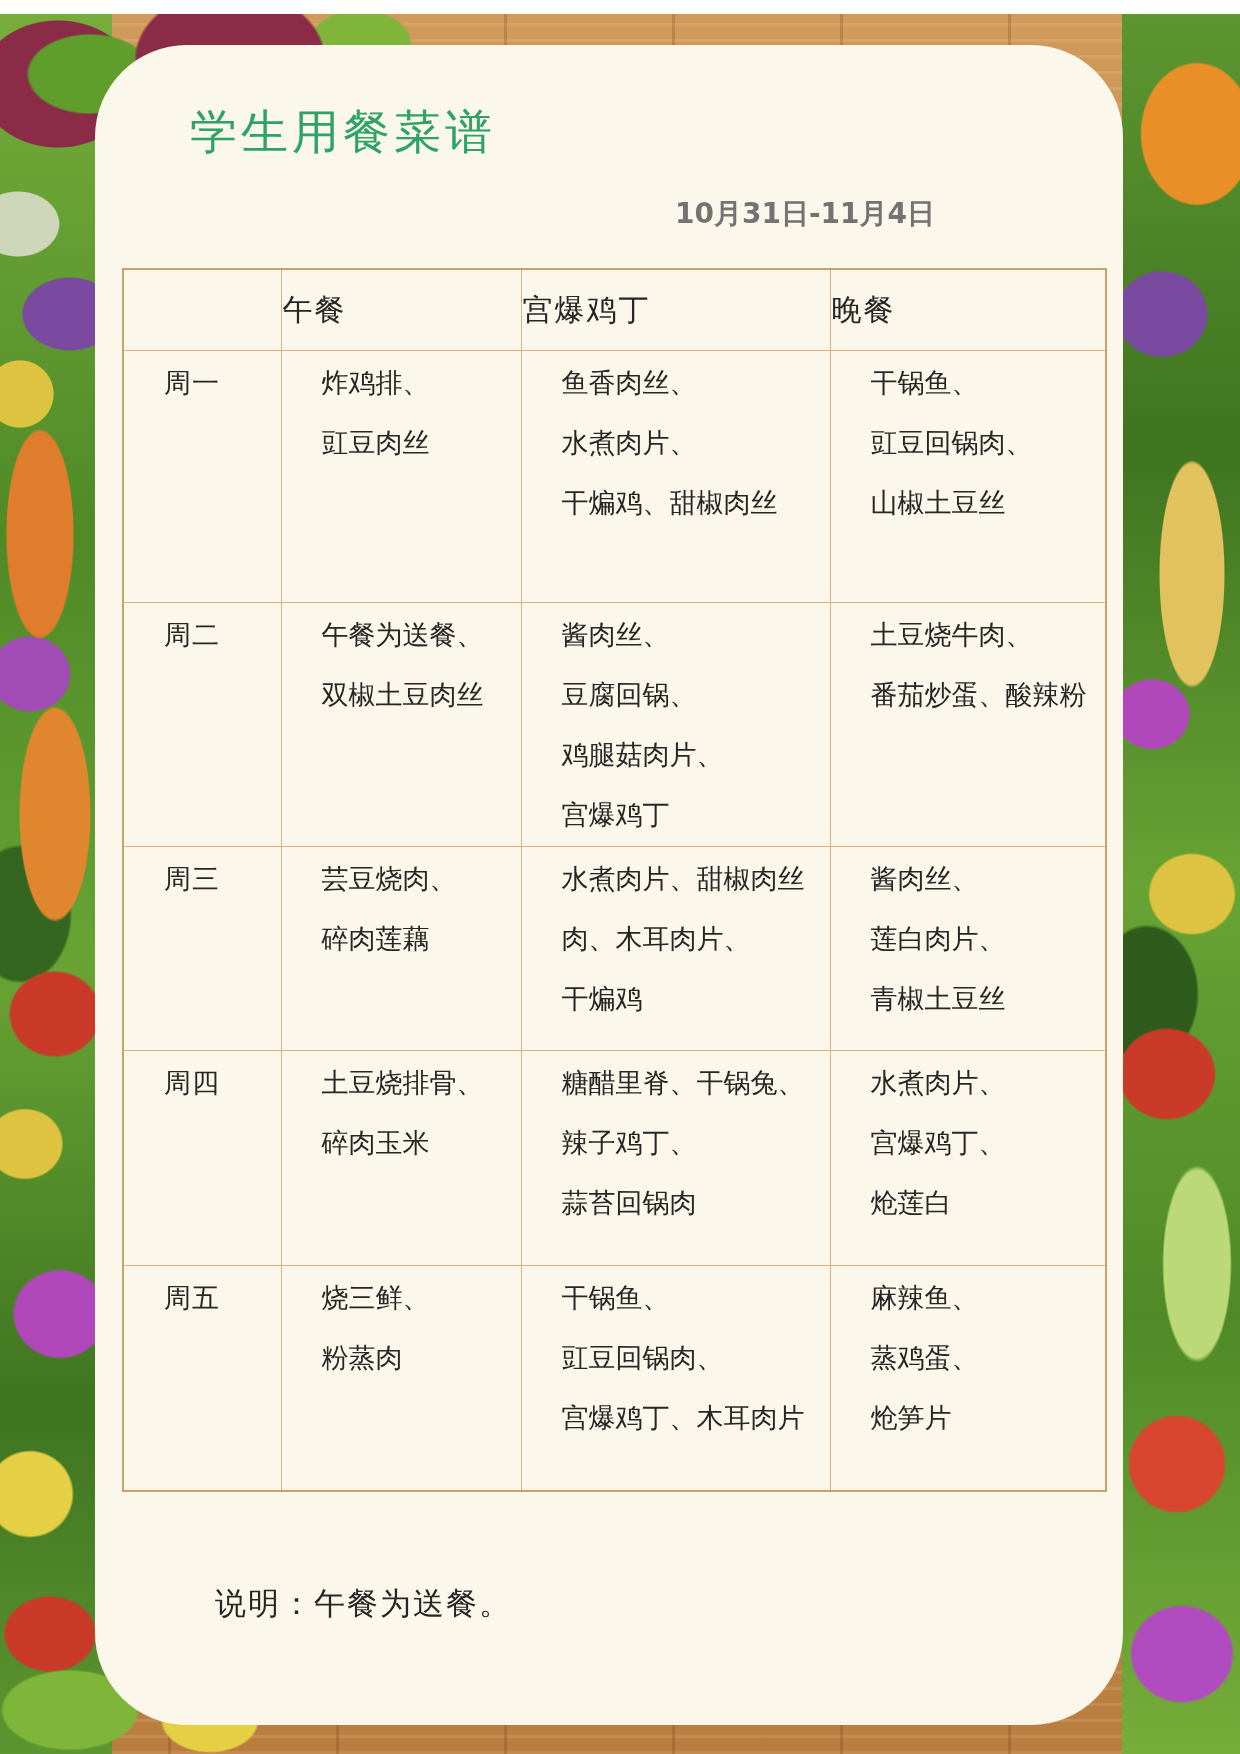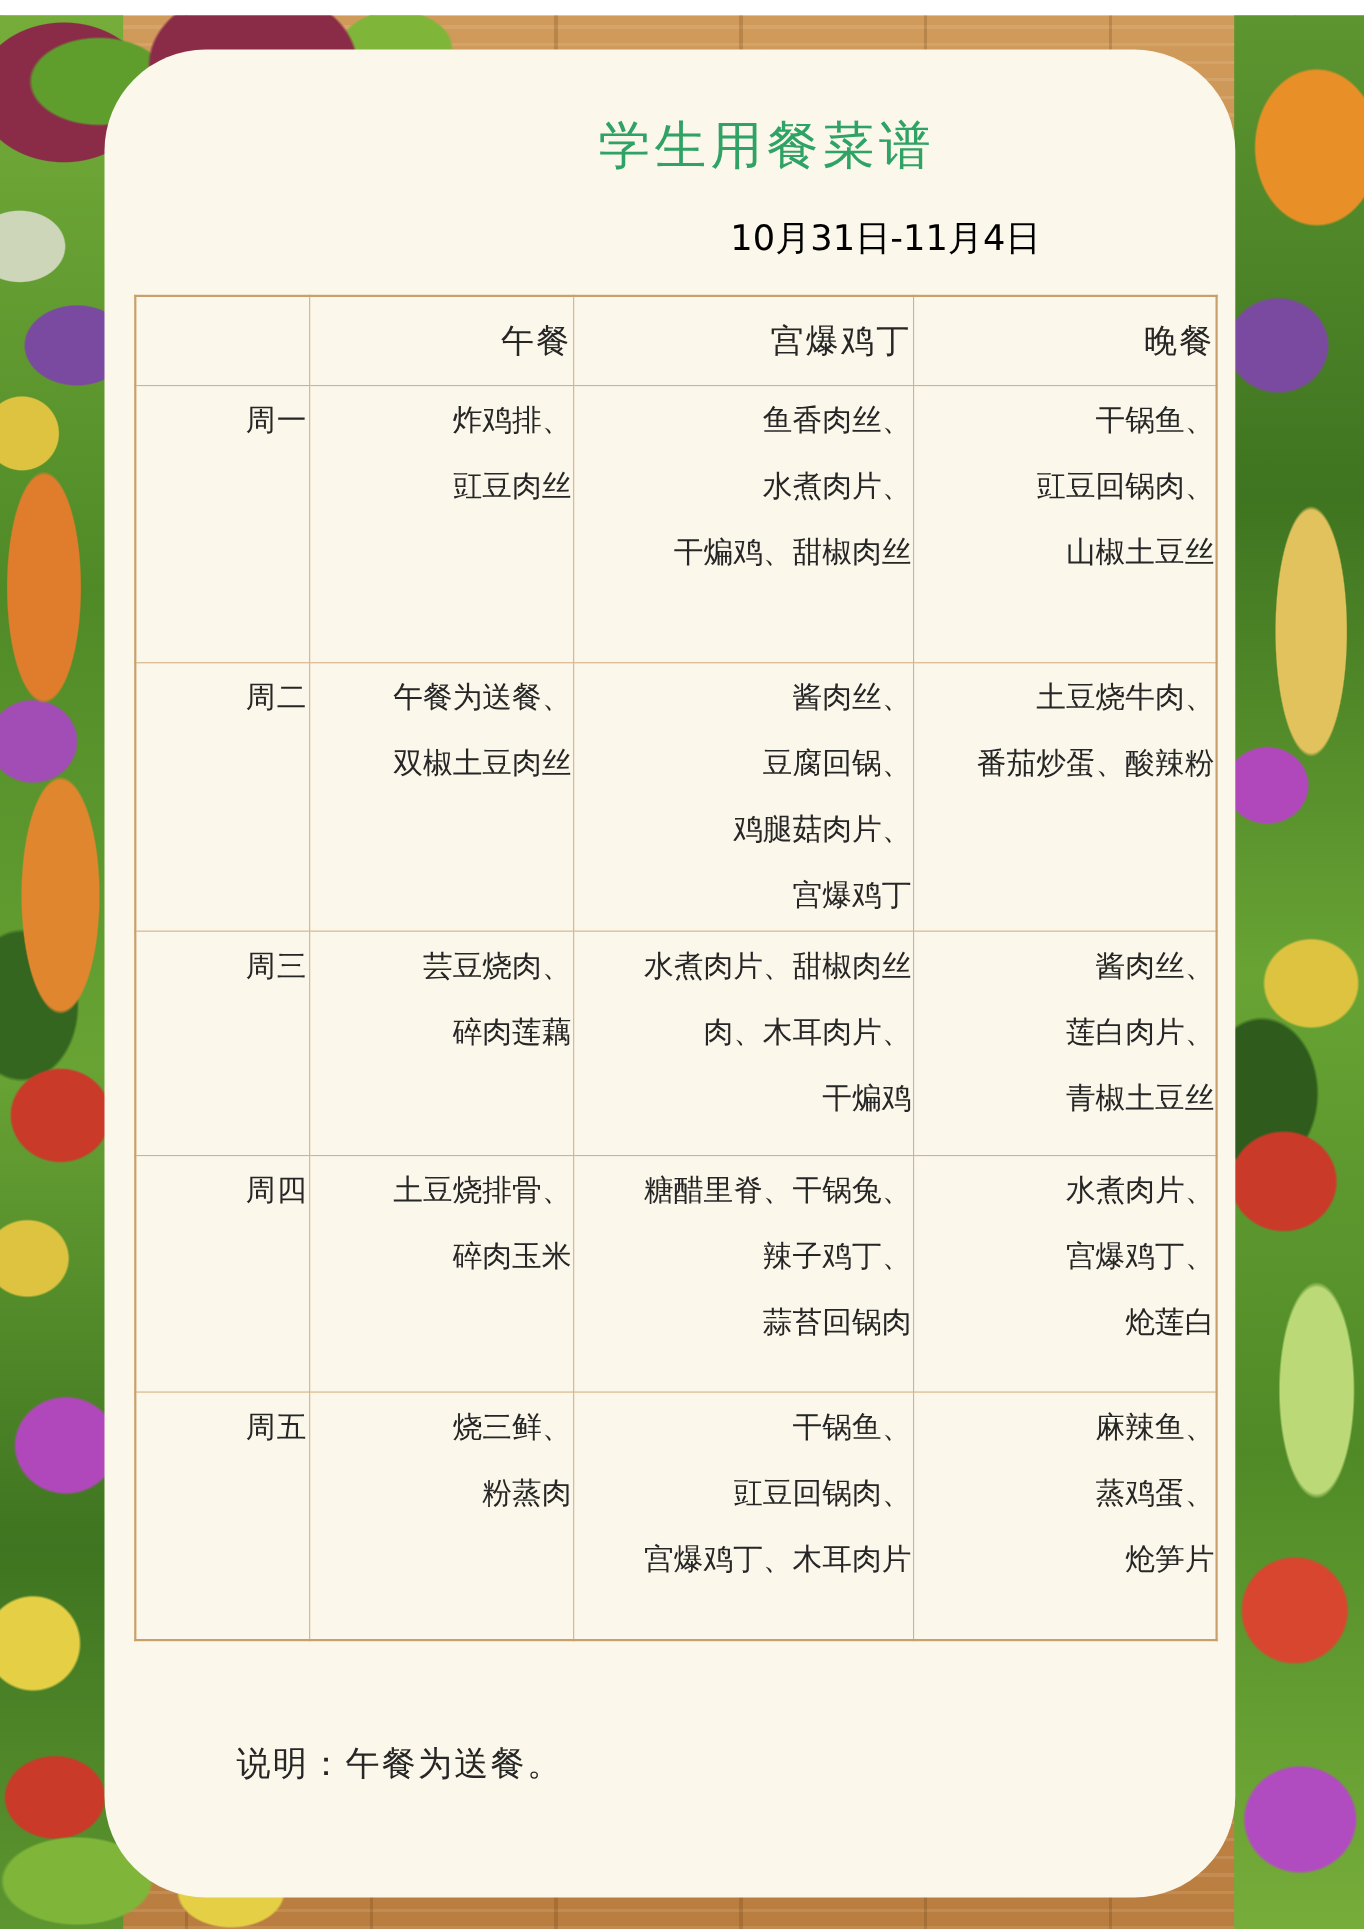--- a/index.html
+++ b/index.html
@@ -67,41 +67,41 @@
       radial-gradient(120px 70px at 70px 80px,  #7fb63a 0 55%, rgba(127,182,58,0) 58%),
       radial-gradient(90px 60px  at 210px 90px, #e4cf45 0 52%, rgba(228,207,69,0) 55%);
     background-repeat:no-repeat;
   }
   
   .card{
     position:absolute;left:95px;top:45px;width:1028px;height:1680px;
     background:#fbf7ea;border-radius:92px;z-index:2;
   }
   .title{
-    position:absolute;top:56px;left:95px;width:660px;text-align:right;
+    position:absolute;top:56px;left:95px;width:660px;text-align:left;
     font-size:47px;letter-spacing:4px;color:#2fa265;
   }
   .daterange{
     position:absolute;top:150px;left:460px;width:500px;text-align:center;
     font-family:"DejaVu Sans","Liberation Sans",sans-serif;
-    font-weight:normal;font-size:32px;color:#000000;
+    font-weight:bold;font-size:28px;color:#737373;
   }
   
   table.menu{
     position:absolute;left:27px;top:223px;width:983px;
     border-collapse:collapse;table-layout:fixed;
     border:2px solid #c9a06b;
   }
   table.menu col.c0{width:158px}
   table.menu col.c1{width:240px}
   table.menu col.c2{width:309px}
   table.menu col.c3{width:276px}
   table.menu th, table.menu td{
     border:1px solid #d7b183;background:#fbf7ea;
-    text-align:right;color:#262626;font-weight:normal;
+    text-align:left;color:#262626;font-weight:normal;
   }
   table.menu th{font-size:30px;height:78px;vertical-align:middle;letter-spacing:2px;}
   table.menu td{vertical-align:top;padding-top:2px;font-size:27px;line-height:60px;padding-left:40px;}
   tr.r0{height:252px} tr.r1{height:244px} tr.r2{height:204px}
   tr.r3{height:215px} tr.r4{height:225px}
   td.day{font-size:29px;letter-spacing:1px;}
   .note{
     position:absolute;top:1538px;left:120px;
     font-size:31px;color:#262626;letter-spacing:2px;
   }

